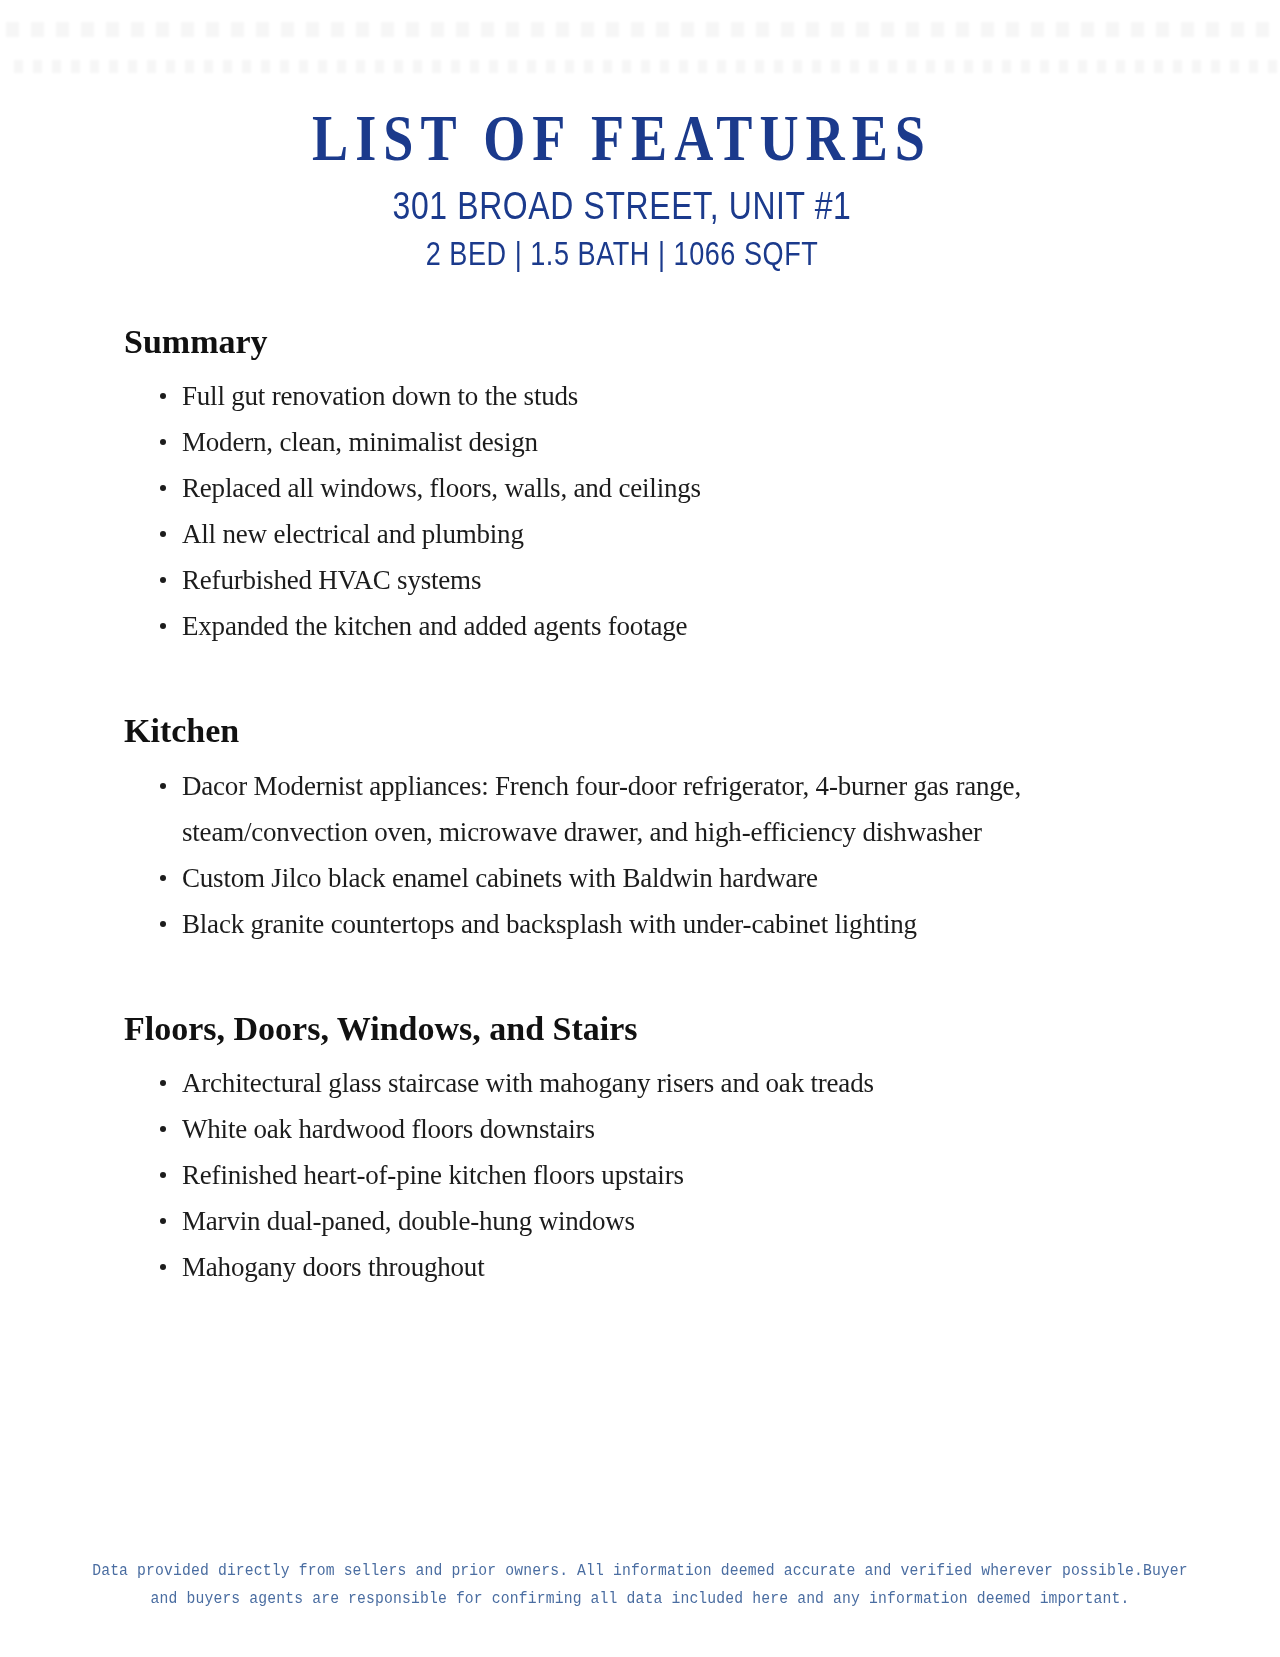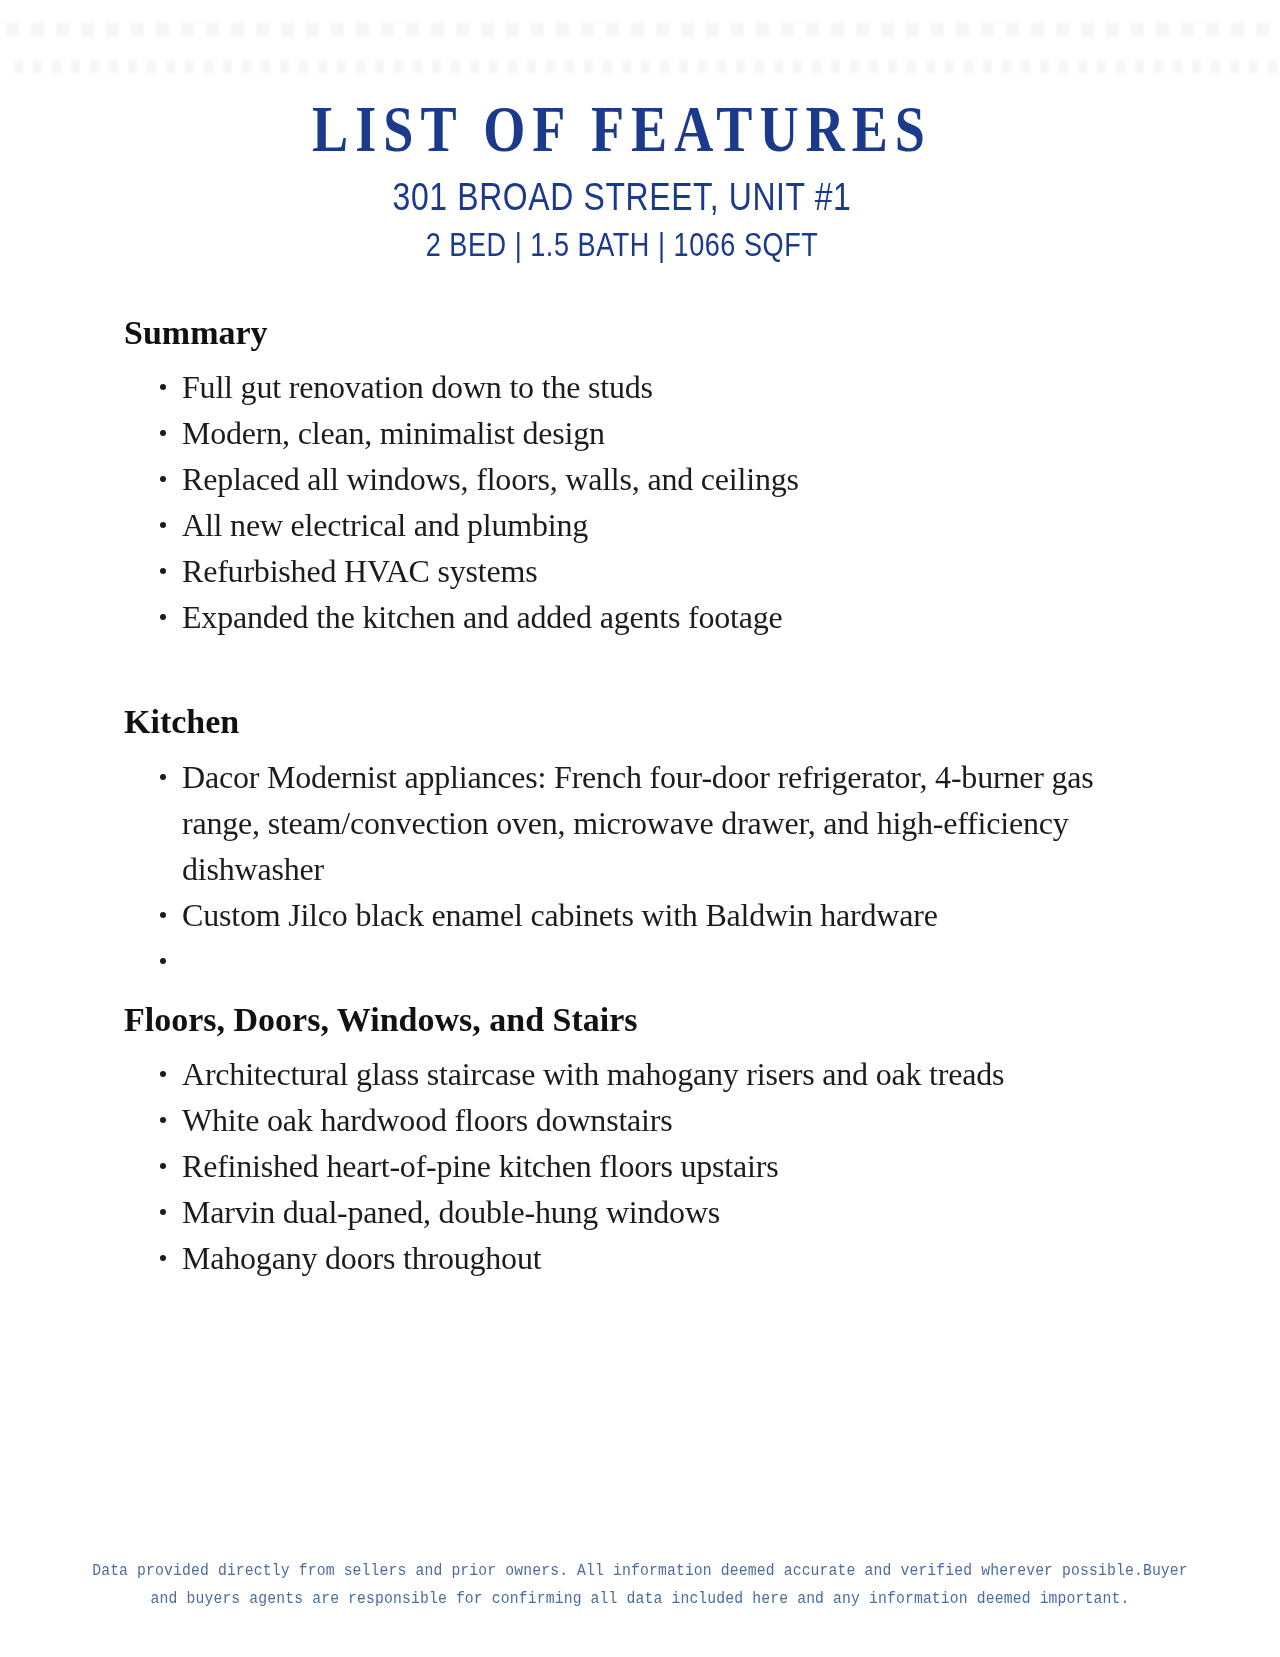--- a/index.html
+++ b/index.html
@@ -22,21 +22,21 @@
     opacity:0.055;
     filter:blur(1.2px);
     background:
       repeating-linear-gradient(90deg,#666 0 13px,transparent 13px 25px) 6px 14px / 100% 15px no-repeat,
       repeating-linear-gradient(90deg,#666 0 9px,transparent 9px 19px) 14px 52px / 100% 13px no-repeat;
   }
   header{
     text-align:center;
     padding-top:86px;
     width:1060px;
-    margin:8px auto 0 92px; 
+    margin:17px auto 0 92px; 
   }
   .doc-title{
     font-family:"Liberation Serif", serif;
     font-weight:bold;
     font-size:66px;
     line-height:1.05;
     color:var(--heading-blue);
     letter-spacing:0.13em;
     white-space:nowrap;
     transform:scaleX(0.82);
@@ -77,21 +77,21 @@
     margin-top:62px;
   }
   section:first-of-type h2{margin-top:50px;}
   section ul{
     list-style:none;
     margin-top:12px;
   }
   section li{
     position:relative;
     padding-left:58px;
-    font-size:32px;
+    font-size:27px;
     line-height:46px;
     letter-spacing:-0.2px;
     color:var(--body-text);
     max-width:985px;
   }
   section li .dot{
     position:absolute;
     left:36px;
     top:20px;
     width:6px;height:6px;
@@ -138,21 +138,21 @@
           <li><span class="dot"></span><span>All new electrical and plumbing</span></li>
           <li><span class="dot"></span><span>Refurbished HVAC systems</span></li>
           <li><span class="dot"></span><span>Expanded the kitchen and added agents footage</span></li>
         </ul>
       </section>
       <section>
         <h2>Kitchen</h2>
         <ul>
           <li><span class="dot"></span><span>Dacor Modernist appliances: French four-door refrigerator, 4-burner gas range, steam/convection oven, microwave drawer, and high-efficiency dishwasher</span></li>
           <li><span class="dot"></span><span>Custom Jilco black enamel cabinets with Baldwin hardware</span></li>
-          <li><span class="dot"></span></li>
+          <li><span class="dot"></span><span>Black granite countertops and backsplash with under-cabinet lighting</span></li>
         </ul>
       </section>
       <section>
         <h2>Floors, Doors, Windows, and Stairs</h2>
         <ul>
           <li><span class="dot"></span><span>Architectural glass staircase with mahogany risers and oak treads</span></li>
           <li><span class="dot"></span><span>White oak hardwood floors downstairs</span></li>
           <li><span class="dot"></span><span>Refinished heart-of-pine kitchen floors upstairs</span></li>
           <li><span class="dot"></span><span>Marvin dual-paned, double-hung windows</span></li>
           <li><span class="dot"></span><span>Mahogany doors throughout</span></li>

